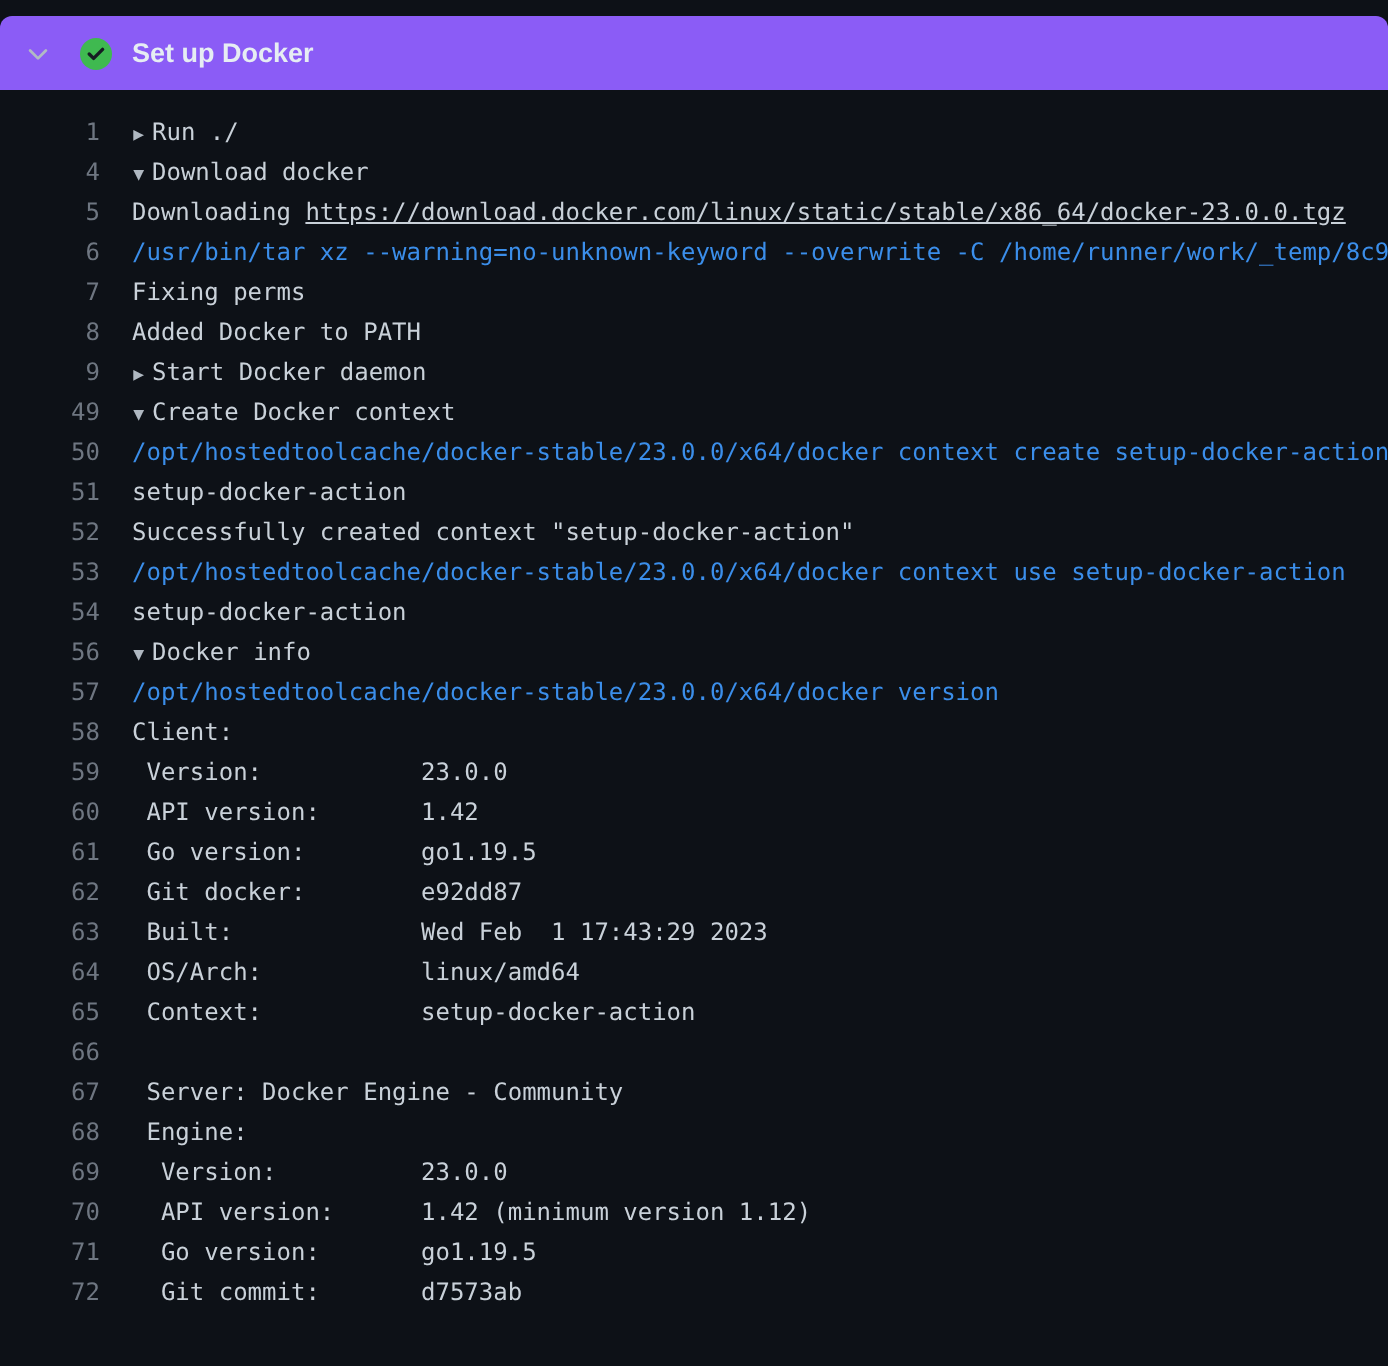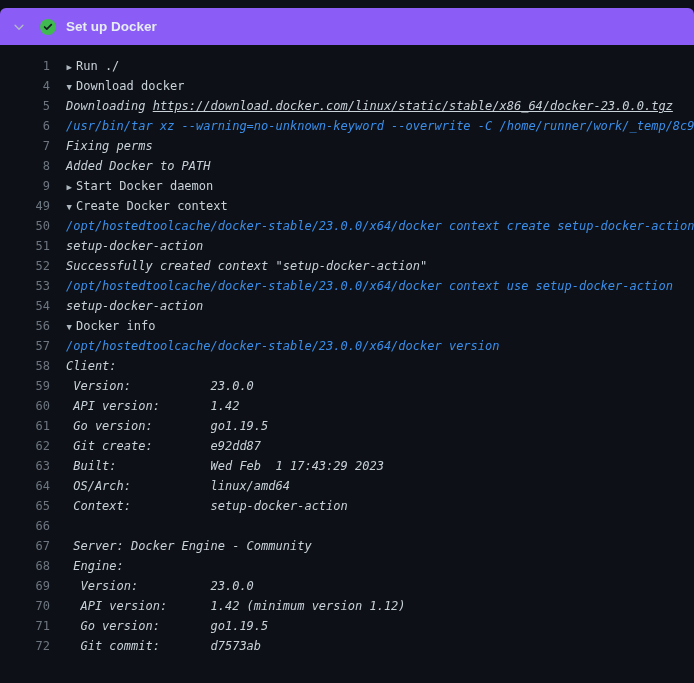--- a/index.html
+++ b/index.html
@@ -43,21 +43,21 @@
     cursor:pointer;
     user-select:none;
   }
   .line-content {
     margin-left:12px;
     color: var(--log-text, #c9d1d9);
     white-space:pre;
     overflow:hidden;
     text-align:right;
   }
-  .line-content.text, .line-content.command { padding-left:4px;font-style:italic; }
+  .line-content.text, .line-content.command { padding-left:4px; }
   .line-content.command { color: var(--command-blue, #3b8eea); }
   .arrow {
     display:inline-block;
     width:10px;
     margin-right:4px;
     font-size:9px;
     color:#afb8c1;
     cursor:pointer;
   }
   .log-link {
@@ -97,21 +97,21 @@
     <div class="log-line"><span class="line-num">51</span><span class="line-content text">setup-docker-action</span></div>
     <div class="log-line"><span class="line-num">52</span><span class="line-content text">Successfully created context "setup-docker-action"</span></div>
     <div class="log-line"><span class="line-num">53</span><span class="line-content command">/opt/hostedtoolcache/docker-stable/23.0.0/x64/docker context use setup-docker-action</span></div>
     <div class="log-line"><span class="line-num">54</span><span class="line-content text">setup-docker-action</span></div>
     <div class="log-line"><span class="line-num">56</span><span class="line-content group"><span class="arrow">▼</span><span>Docker info</span></span></div>
     <div class="log-line"><span class="line-num">57</span><span class="line-content command">/opt/hostedtoolcache/docker-stable/23.0.0/x64/docker version</span></div>
     <div class="log-line"><span class="line-num">58</span><span class="line-content text">Client:</span></div>
     <div class="log-line"><span class="line-num">59</span><span class="line-content text"> Version:           23.0.0</span></div>
     <div class="log-line"><span class="line-num">60</span><span class="line-content text"> API version:       1.42</span></div>
     <div class="log-line"><span class="line-num">61</span><span class="line-content text"> Go version:        go1.19.5</span></div>
-    <div class="log-line"><span class="line-num">62</span><span class="line-content text"> Git create:        e92dd87</span></div>
+    <div class="log-line"><span class="line-num">62</span><span class="line-content text"> Git docker:        e92dd87</span></div>
     <div class="log-line"><span class="line-num">63</span><span class="line-content text"> Built:             Wed Feb  1 17:43:29 2023</span></div>
     <div class="log-line"><span class="line-num">64</span><span class="line-content text"> OS/Arch:           linux/amd64</span></div>
     <div class="log-line"><span class="line-num">65</span><span class="line-content text"> Context:           setup-docker-action</span></div>
     <div class="log-line"><span class="line-num">66</span><span class="line-content text"></span></div>
     <div class="log-line"><span class="line-num">67</span><span class="line-content text"> Server: Docker Engine - Community</span></div>
     <div class="log-line"><span class="line-num">68</span><span class="line-content text"> Engine:</span></div>
     <div class="log-line"><span class="line-num">69</span><span class="line-content text">  Version:          23.0.0</span></div>
     <div class="log-line"><span class="line-num">70</span><span class="line-content text">  API version:      1.42 (minimum version 1.12)</span></div>
     <div class="log-line"><span class="line-num">71</span><span class="line-content text">  Go version:       go1.19.5</span></div>
     <div class="log-line"><span class="line-num">72</span><span class="line-content text">  Git commit:       d7573ab</span></div>

